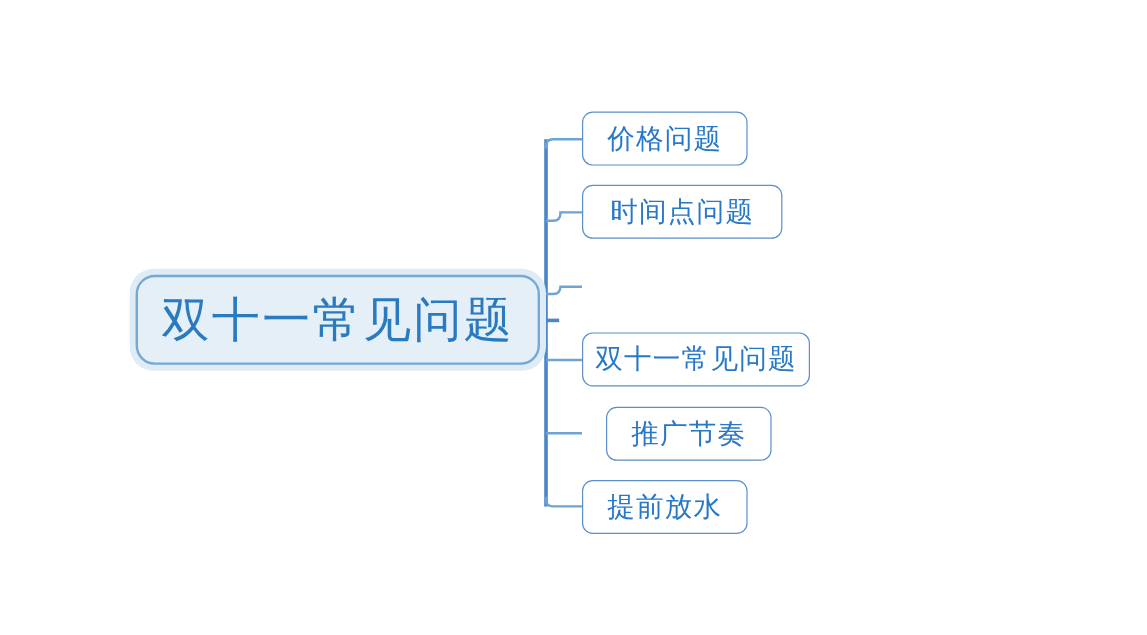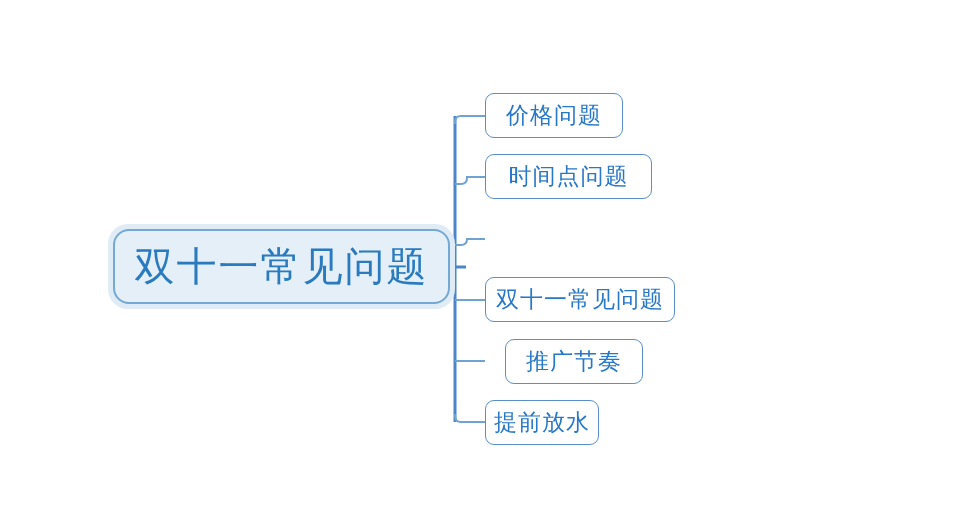--- a/index.html
+++ b/index.html
@@ -68,21 +68,21 @@
     font-size: 23px;
     color: #2878c8;
     letter-spacing: 1px;
     line-height: 1;
   }
   .c0 { left: 485px; top: 93px;  width: 138px; }
   .c1 { left: 485px; top: 154px; width: 167px; }
   .c2 { left: 485px; top: 216px; width: 138px; }
   .c3 { left: 485px; top: 277px; width: 190px; }
   .c4 { left: 505px; top: 339px; width: 138px; }
-  .c5 { left: 485px; top: 400px; width: 114px; }
+  .c5 { left: 485px; top: 400px; width: 138px; }
 </style>
 </head>
 <body>
 
 <div id="canvas">
 
   <svg id="connectors" viewBox="0 0 956 529" xmlns="http://www.w3.org/2000/svg">
 
     <path d="M 455 267 L 466 267" fill="none" stroke="#4a86c8" stroke-width="3"></path>
 

